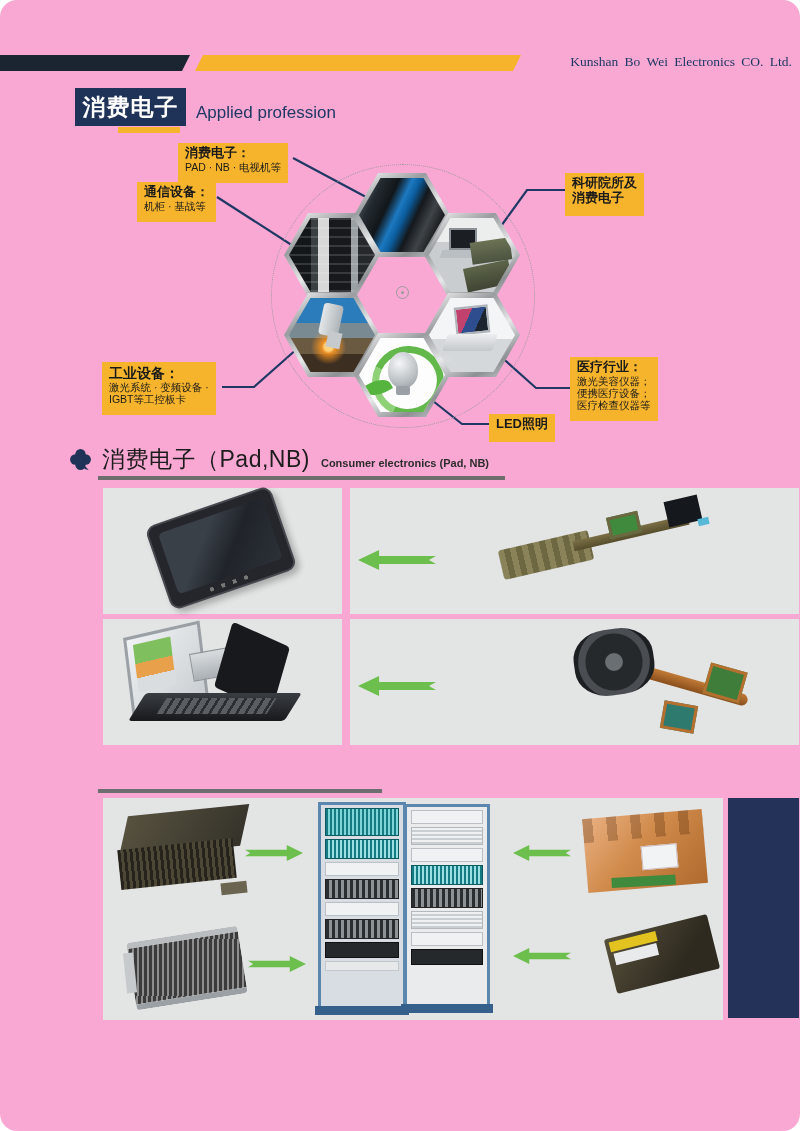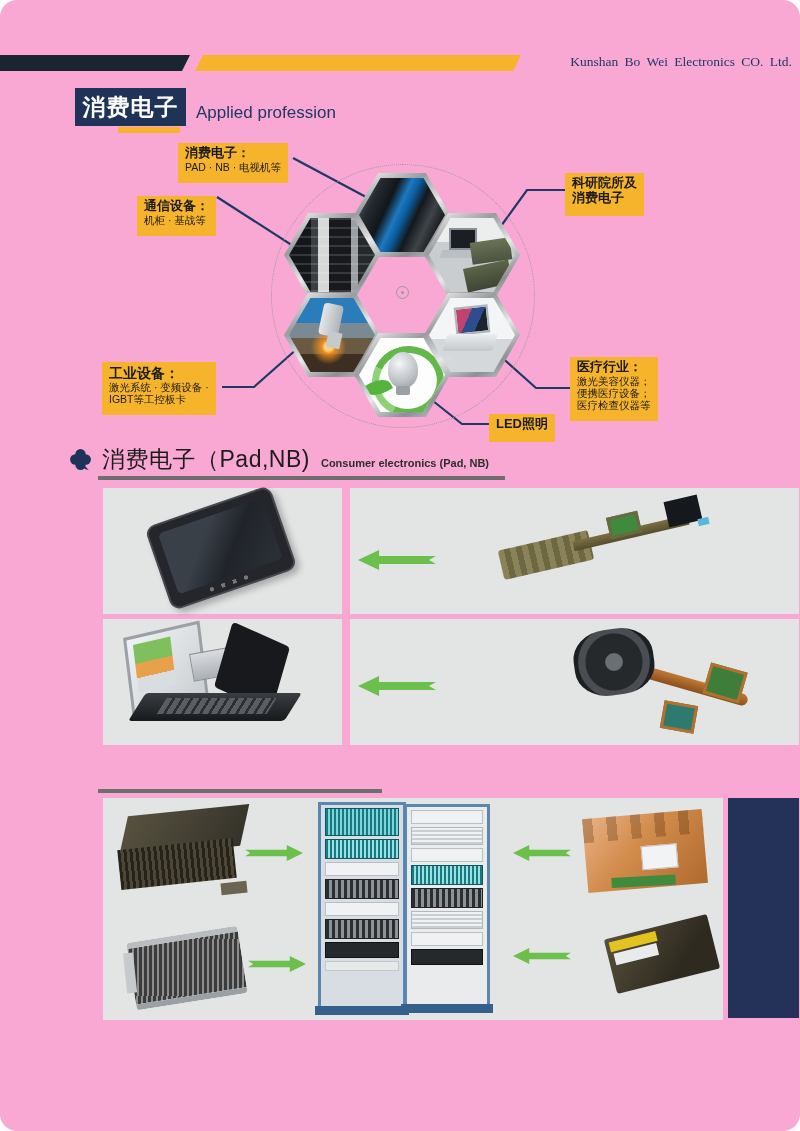--- a/index.html
+++ b/index.html
@@ -217,21 +217,21 @@
         <div class="led-leaf"></div>
         <div class="led-bulb"></div>
         <div class="led-base"></div>
       </div>
     </div>
 
     <div class="dlabel" style="left:178px;top:3px;">
       <span class="t">消费电子：</span>
       <span class="s">PAD · NB · 电视机等</span>
     </div>
-    <div class="dlabel" style="left:137px;top:56px;">
+    <div class="dlabel" style="left:137px;top:42px;">
       <span class="t">通信设备：</span>
       <span class="s">机柜 · 基战等</span>
     </div>
     <div class="dlabel" style="left:565px;top:33px;">
       <span class="t">科研院所及</span>
       <span class="t">消费电子</span>
     </div>
     <div class="dlabel" style="left:570px;top:217px;">
       <span class="t">医疗行业：</span>
       <span class="s">激光美容仪器；</span>

